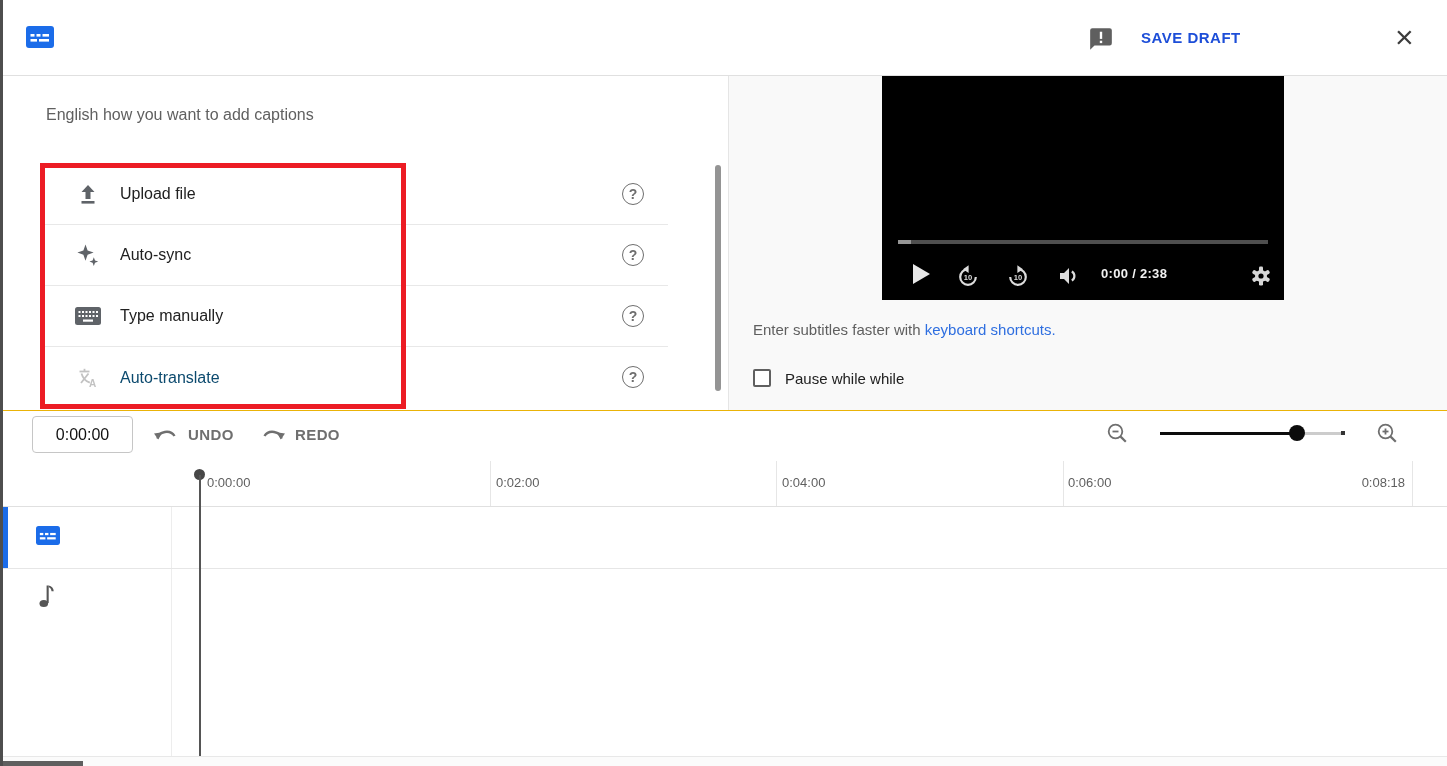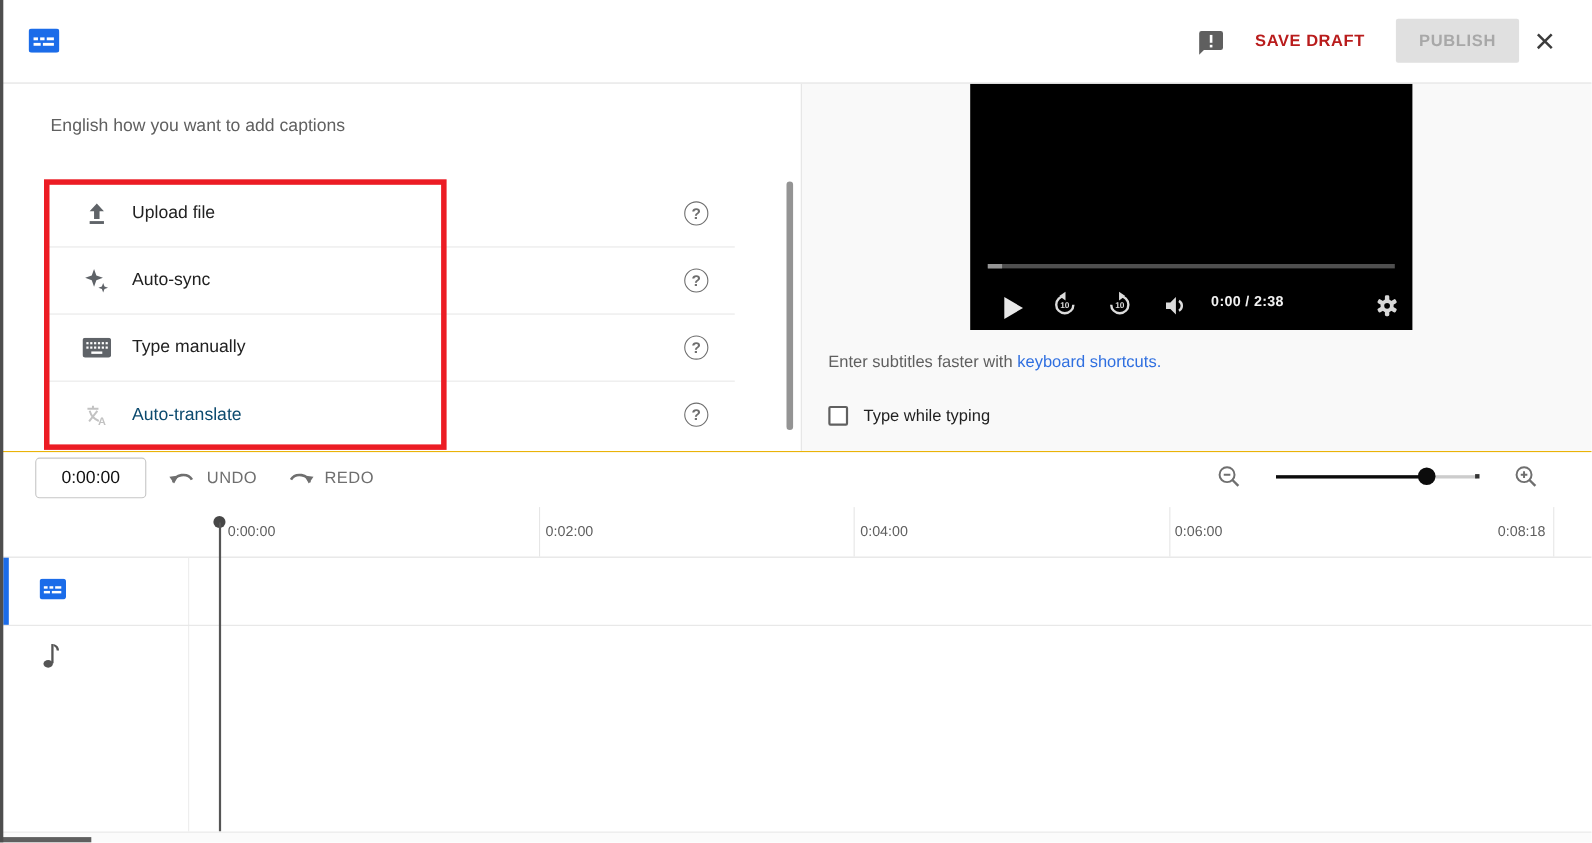--- a/index.html
+++ b/index.html
@@ -7,21 +7,21 @@
     width:1447px;height:766px;position:relative;overflow:hidden;
     background:#fff;font-family:"Liberation Sans",sans-serif;
     -webkit-font-smoothing:antialiased;
   }
   .abs{position:absolute}
 
   
   .topbar{position:absolute;left:0;top:0;width:1447px;height:75px;background:#fff;border-bottom:1px solid #e0e0e0;z-index:20}
   .win-edge{position:absolute;left:0;top:0;width:3px;height:766px;background:#4e4e4e;z-index:60}
   .title{font-size:20px;color:#0d0d0d;line-height:75px;white-space:nowrap}
-  .savedraft{font-size:15px;font-weight:bold;letter-spacing:.5px;color:#b91c1c;line-height:75px;cursor:pointer}
+  .savedraft{font-size:15px;font-weight:bold;letter-spacing:.5px;color:#1d4ed8;line-height:75px;cursor:pointer}
   .publish{width:112px;height:40px;background:#e0e0e0;color:#a8a8a8;font-size:15px;font-weight:bold;letter-spacing:.6px;
     display:flex;align-items:center;justify-content:center;border:none;border-radius:2px}
   .close{font-size:32px;color:#3c3c3c;line-height:75px;cursor:pointer}
 
   
   .main-left{position:absolute;left:0;top:76px;width:728px;height:334px;background:#fff}
   .main-right{position:absolute;left:728px;top:76px;width:719px;height:334px;background:#f9f9f9;border-left:1px solid #e5e5e5}
   .panel-heading{font-size:16px;color:#606060}
   .method-row{position:absolute;left:40px;width:628px;height:61px;display:flex;align-items:center;padding-left:35px;box-sizing:border-box;cursor:pointer}
   .method-row.bordered{border-bottom:1px solid #e8e8e8}
@@ -30,35 +30,35 @@
   .method-row.disabled .opt-label{color:#0c4a6e}
   .help-bubble{position:absolute;left:582px;top:19px;width:22px;height:22px;border:1.5px solid #6e6e6e;border-radius:50%;
     color:#6e6e6e;font-size:14px;font-weight:bold;display:flex;align-items:center;justify-content:center;box-sizing:border-box;cursor:pointer}
   .vscrollbar{position:absolute;left:715px;top:89px;width:6px;height:226px;background:#949494;border-radius:3px}
   .red-box{position:absolute;left:40px;top:87px;width:366px;height:246px;border:5px solid #ec1c24;box-sizing:border-box;z-index:40;pointer-events:none}
 
   
   .video{position:absolute;left:153px;top:0;width:402px;height:224px;background:#000}
   .vp-progress{position:absolute;left:16px;top:164px;width:370px;height:3.5px;background:#4f4f4f}
   .vp-played{height:100%;background:#969696}
-  .vp-btn{position:absolute;top:188px;width:26px;height:26px;display:flex;align-items:flex-end;justify-content:center;cursor:pointer}
+  .vp-btn{position:absolute;top:188px;width:26px;height:26px;display:flex;align-items:flex-start;justify-content:center;cursor:pointer}
   .play-tri{width:0;height:0;border-left:17px solid #e8e8e8;border-top:10px solid transparent;border-bottom:10px solid transparent}
   .vp-time{position:absolute;left:219px;top:190px;color:#f1f1f1;font-size:13px;font-weight:bold;letter-spacing:.3px;white-space:nowrap}
   .hint{position:absolute;left:24px;top:245px;font-size:15px;color:#5f5f5f;white-space:nowrap}
   .hint a{color:#2f6fe0;text-decoration:none;cursor:pointer}
   .cbx-row{position:absolute;left:24px;top:293px;display:flex;align-items:center;cursor:pointer}
   .cbx{width:18px;height:18px;border:2px solid #606060;border-radius:2px;box-sizing:border-box;background:#fff}
   .cbx-label{font-size:15px;color:#212121;margin-left:14px}
 
   
   .bottom{position:absolute;left:0;top:410px;width:1447px;height:356px;background:#fff;border-top:1px solid #eab308;box-sizing:border-box}
   .time-input{position:absolute;left:32px;top:5px;width:101px;height:37px;border:1px solid #c6c6c6;border-radius:4px;
     font-family:"Liberation Sans",sans-serif;font-size:16px;color:#111;text-align:center;background:#fff;box-sizing:border-box}
   .hist-btn{position:absolute;top:10px;height:26px;display:flex;align-items:center;gap:9px;cursor:pointer}
-  .hist-label{font-size:15px;font-weight:normal;letter-spacing:.4px;color:#6f6f6f}
+  .hist-label{font-size:15px;font-weight:bold;letter-spacing:.4px;color:#6f6f6f}
   .zoom-btn{position:absolute;top:11px;width:23px;height:23px;cursor:pointer}
   .slider{position:absolute;left:1160px;top:12px;width:183px;height:20px;cursor:pointer}
   .slider-track{position:absolute;left:0;top:9px;width:100%;height:2.5px;background:#ccc}
   .slider-fill{position:absolute;left:0;top:8.5px;height:3.5px;background:#0c0c0c}
   .slider-thumb{position:absolute;top:2px;width:16px;height:16px;border-radius:50%;background:#0c0c0c}
   .slider-endcap{position:absolute;right:-2px;top:8px;width:4px;height:4px;background:#333}
 
   .ruler{position:absolute;left:0;top:50px;width:1447px;height:46px;background:#fff;border-bottom:1px solid #e0e0e0;box-sizing:border-box}
   .ruler-label{position:absolute;top:14px;font-size:13px;color:#5f5f5f;white-space:nowrap}
   .tick{position:absolute;top:0;width:1px;height:45px;background:#e6e6e6}
@@ -92,21 +92,20 @@
   </span>
 
   <span class="abs" style="left:1088px;top:26px;cursor:pointer">
     <svg width="26" height="26" viewBox="0 0 24 24" fill="#5f5f5f">
         <path d="M20 2H4a2 2 0 0 0-2 2v18l4-4h14a2 2 0 0 0 2-2V4a2 2 0 0 0-2-2z"></path>
         <rect x="10.9" y="5.3" width="2.2" height="6.6" fill="#fff"></rect>
         <rect x="10.9" y="13.6" width="2.2" height="2.2" fill="#fff"></rect>
       </svg>
   </span>
   <div class="abs savedraft" style="left:1141px;top:0">SAVE DRAFT</div>
-  <button class="abs publish" style="left:1269px;top:17px" disabled="">PUBLISH</button>
   <div class="abs close" style="left:1395px;top:0">×</div>
 </div>
 
 <div class="main-left">
   <div class="abs panel-heading" style="left:46px;top:30px">English how you want to add captions</div>
 
   <div class="method-row bordered" style="top:88px">
     <span class="opt-icon">
       <svg width="24" height="24" viewBox="0 0 24 24" fill="#5f6368">
           <path d="M12 3l6.5 7h-4v7h-5v-7h-4z"></path>
@@ -215,21 +214,21 @@
     </div>
   </div>
 
   <div class="hint">
     <span>Enter subtitles faster with</span>
     <a>keyboard shortcuts.</a>
   </div>
 
   <div class="cbx-row">
     <span class="cbx"></span>
-    <span class="cbx-label">Type while typing</span>
+    <span class="cbx-label">Pause while while</span>
   </div>
 </div>
 
 <div class="bottom">
 
   <input class="time-input" value="0:00:00" style="">
 
   <div class="hist-btn" style="left:153px">
     <svg width="26" height="16" viewBox="0 0 26 16">
         <path d="M4.5 12.5A9 7.5 0 0 1 21.5 10" fill="none" stroke="#6f6f6f" stroke-width="2.4"></path>

